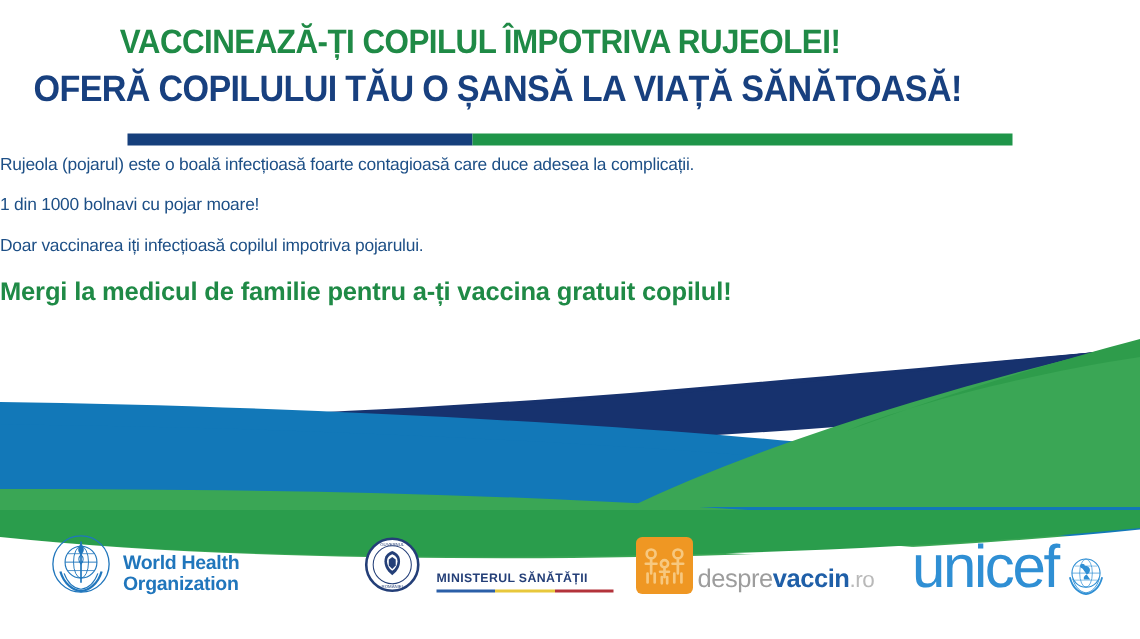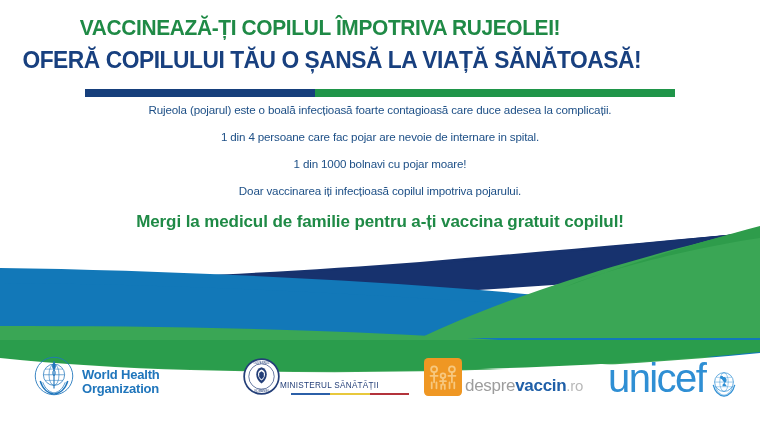--- a/index.html
+++ b/index.html
@@ -53,21 +53,20 @@
     z-index:6;
     display:flex;
   }
   .divider .seg-blue{background:#163f7c;width:39%;height:100%;}
   .divider .seg-green{background:#1f9549;width:61%;height:100%;}
 
   
   .body-copy{
     position:absolute;
     left:0;top:104px;width:760px;
-    text-align:center;
     z-index:6;
   }
   .body-line{
     font-family:"Liberation Sans", sans-serif;
     font-size:11.6px;
     color:#1d4f86;
     line-height:1.0;
     margin:0 0 15.5px 0;
     letter-spacing:-0.15px;
     white-space:nowrap;
@@ -110,22 +109,23 @@
   .who-text{
     margin-left:8px;
     font-family:"Liberation Sans", sans-serif;
     font-weight:bold;
     font-size:13px;
     line-height:1.08;
     color:#2076bc;
     letter-spacing:-0.2px;
   }
   .ms-text{
-    font-family:"Liberation Sans", sans-serif;
-    font-weight:normal;
+    margin-left:11px;
+    font-family:"Liberation Sans", sans-serif;
+    font-weight:bold;
     font-size:8.2px;
     color:#243f78;
     letter-spacing:0.25px;
   }
   .ms-rule{
     margin-top:3px;
     width:118px;height:2px;
     display:flex;
   }
   .ms-rule i{display:block;height:100%;flex:1;}
@@ -182,21 +182,20 @@
     <div class="headline-2">OFERĂ COPILULUI TĂU O ȘANSĂ LA VIAȚĂ SĂNĂTOASĂ!</div>
   </div>
 
   <div class="divider">
     <span class="seg-blue"></span>
     <span class="seg-green"></span>
   </div>
 
   <div class="body-copy">
     <p class="body-line">Rujeola (pojarul) este o boală infecțioasă foarte contagioasă care duce adesea la complicații.</p>
-    <p class="body-line">1 din 4 persoane care fac pojar are nevoie de internare in spital.</p>
     <p class="body-line">1 din 1000 bolnavi cu pojar moare!</p>
     <p class="body-line">Doar vaccinarea iți infecțioasă copilul impotriva pojarului.</p>
     <p class="cta-line">Mergi la medicul de familie pentru a-ți vaccina gratuit copilul!</p>
   </div>
 
   <div class="logo-strip">
 
     <div class="logo logo-who">
       <svg width="40" height="40" viewBox="0 0 64 64">
         <circle cx="32" cy="32" r="30" fill="none" stroke="#2076bc" stroke-width="1.4"></circle>

